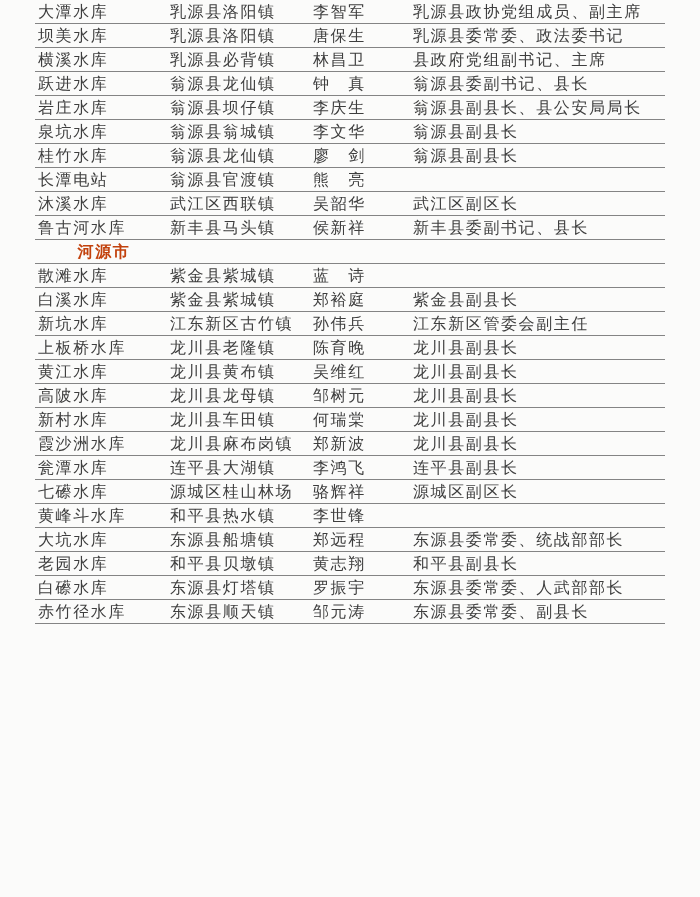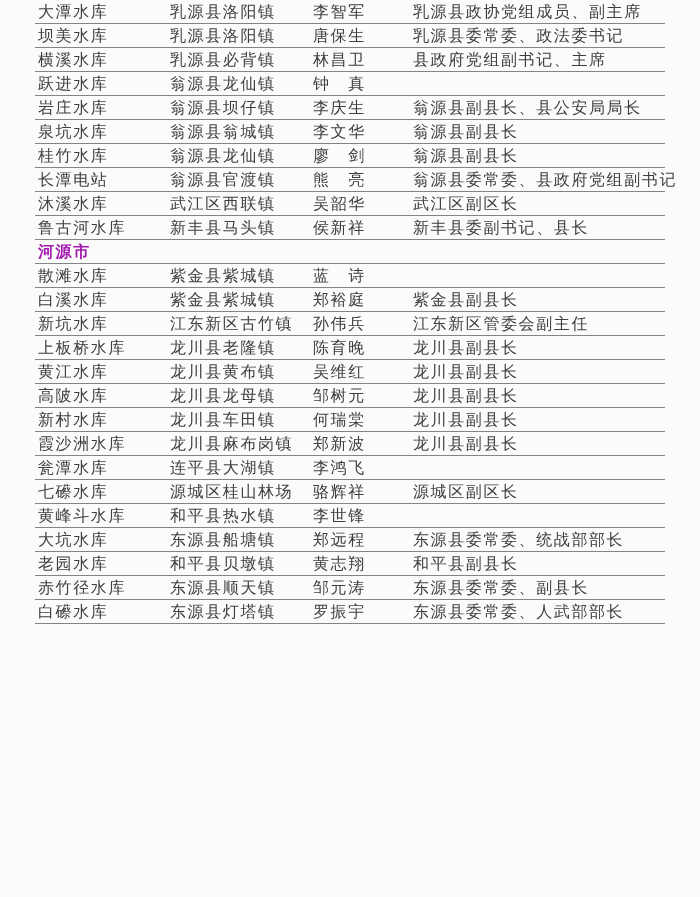--- a/index.html
+++ b/index.html
@@ -31,21 +31,22 @@
     padding-left: 3px;
   }
   .cell {
     font-size: 16px;
     letter-spacing: 1.6px;
     white-space: nowrap;
     line-height: 1;
   }
   .row.section-row .cell {
     font-weight: bold;
-    color: #a21caf;
+    color: #c2410c;
+    text-align: center;
   }
 </style>
 </head>
 <body>
 
 <div class="table">
     <div class="row">
       <div class="cell">大潭水库</div>
       <div class="cell">乳源县洛阳镇</div>
       <div class="cell">李智军</div>
@@ -60,20 +61,21 @@
     <div class="row">
       <div class="cell">横溪水库</div>
       <div class="cell">乳源县必背镇</div>
       <div class="cell">林昌卫</div>
       <div class="cell">县政府党组副书记、主席</div>
     </div>
     <div class="row">
       <div class="cell">跃进水库</div>
       <div class="cell">翁源县龙仙镇</div>
       <div class="cell">钟　真</div>
+      <div class="cell">翁源县委副书记、县长</div>
     </div>
     <div class="row">
       <div class="cell">岩庄水库</div>
       <div class="cell">翁源县坝仔镇</div>
       <div class="cell">李庆生</div>
       <div class="cell">翁源县副县长、县公安局局长</div>
     </div>
     <div class="row">
       <div class="cell">泉坑水库</div>
       <div class="cell">翁源县翁城镇</div>
@@ -83,21 +85,20 @@
     <div class="row">
       <div class="cell">桂竹水库</div>
       <div class="cell">翁源县龙仙镇</div>
       <div class="cell">廖　剑</div>
       <div class="cell">翁源县副县长</div>
     </div>
     <div class="row">
       <div class="cell">长潭电站</div>
       <div class="cell">翁源县官渡镇</div>
       <div class="cell">熊　亮</div>
-      <div class="cell">翁源县委常委、县政府党组副书记</div>
     </div>
     <div class="row">
       <div class="cell">沐溪水库</div>
       <div class="cell">武江区西联镇</div>
       <div class="cell">吴韶华</div>
       <div class="cell">武江区副区长</div>
     </div>
     <div class="row">
       <div class="cell">鲁古河水库</div>
       <div class="cell">新丰县马头镇</div>
@@ -151,20 +152,21 @@
     <div class="row">
       <div class="cell">霞沙洲水库</div>
       <div class="cell">龙川县麻布岗镇</div>
       <div class="cell">郑新波</div>
       <div class="cell">龙川县副县长</div>
     </div>
     <div class="row">
       <div class="cell">瓮潭水库</div>
       <div class="cell">连平县大湖镇</div>
       <div class="cell">李鸿飞</div>
+      <div class="cell">连平县副县长</div>
     </div>
     <div class="row">
       <div class="cell">七礤水库</div>
       <div class="cell">源城区桂山林场</div>
       <div class="cell">骆辉祥</div>
       <div class="cell">源城区副区长</div>
     </div>
     <div class="row">
       <div class="cell">黄峰斗水库</div>
       <div class="cell">和平县热水镇</div>
@@ -176,24 +178,24 @@
       <div class="cell">郑远程</div>
       <div class="cell">东源县委常委、统战部部长</div>
     </div>
     <div class="row">
       <div class="cell">老园水库</div>
       <div class="cell">和平县贝墩镇</div>
       <div class="cell">黄志翔</div>
       <div class="cell">和平县副县长</div>
     </div>
     <div class="row">
+      <div class="cell">白礤水库</div>
+      <div class="cell">东源县灯塔镇</div>
+      <div class="cell">罗振宇</div>
+      <div class="cell">东源县委常委、人武部部长</div>
+    </div>
+    <div class="row">
       <div class="cell">赤竹径水库</div>
       <div class="cell">东源县顺天镇</div>
       <div class="cell">邹元涛</div>
       <div class="cell">东源县委常委、副县长</div>
     </div>
-    <div class="row">
-      <div class="cell">白礤水库</div>
-      <div class="cell">东源县灯塔镇</div>
-      <div class="cell">罗振宇</div>
-      <div class="cell">东源县委常委、人武部部长</div>
-    </div>
   </div>
 
 </body></html>

